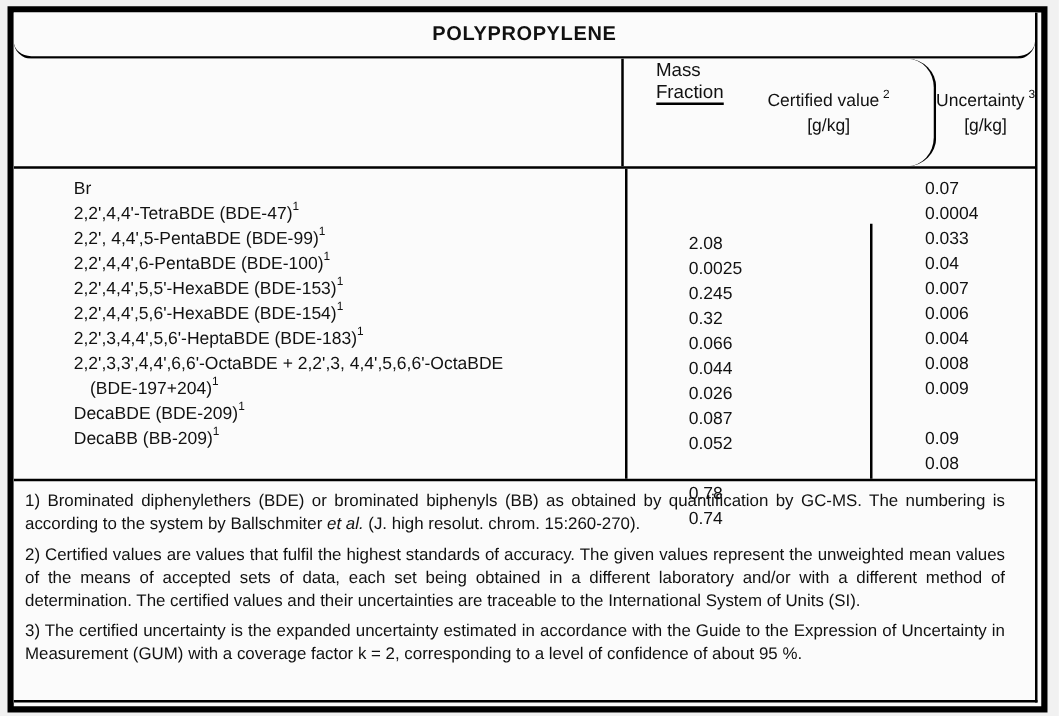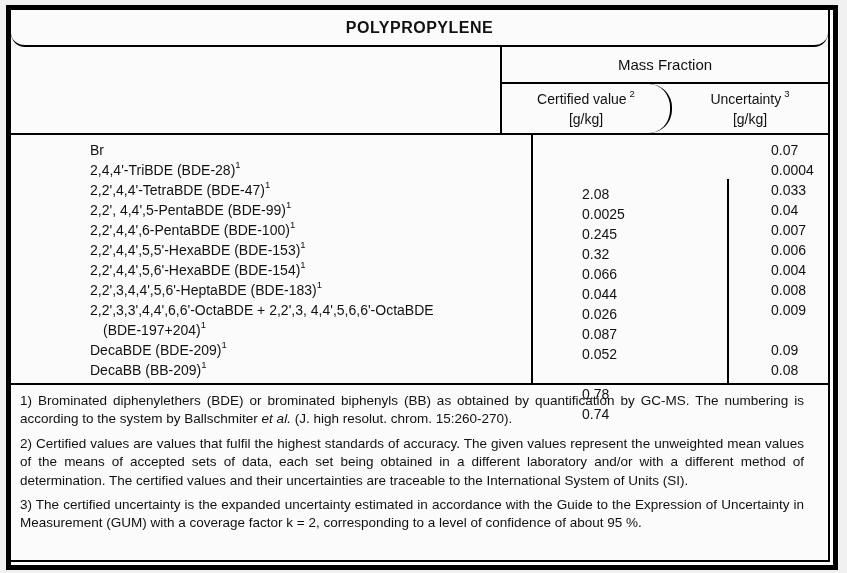--- a/index.html
+++ b/index.html
@@ -26,37 +26,37 @@
     overflow: hidden;
   }
   .title-row {
     height: 37px;
     border-bottom: 2px solid #000;
     display: flex; align-items: center; justify-content: center;
     font-size: 16px; font-weight: bold; letter-spacing: 0.5px; border-radius: 14px;
   }
   .header { display: flex; border-bottom: 2px solid #000; height: 88px; }
   .h-left { width: 491px; border-right: 2px solid #000; }
-  .h-right { flex: 1; display: flex; flex-direction: column; }
+  .h-right { flex: 1; display: flex; flex-direction: row; padding-left: 26px; }
   .mass {
     height: 37px; border-bottom: 2px solid #000;
     display: flex; align-items: center; justify-content: center;
     font-size: 15px;
   }
   .cols { flex: 1; display: flex; }
   .col-head {
     display: flex; flex-direction: column; align-items: center; justify-content: center;
     font-size: 14px; line-height: 20px; text-align: center; border-radius: 23px;
   }
   .col-head.cert { width: 170px; border-right: 2px solid #000; }
   .col-head.unc { flex: 1; }
   sup { font-size: 9.5px; line-height: 0; position: relative; top: -1px; }
   .hsup { margin-left: 3px; }
   .data { display: flex; border-bottom: 2px solid #000; height: 250px; }
-  .c-names { width: 491px; border-right: 2px solid #000; padding: 5px 0 0 48px; margin-left: 31px; }
+  .c-names { width: 491px; border-right: 2px solid #000; padding: 5px 0 0 48px; }
   .c-vals  { width: 196px; border-right: 2px solid #000; padding: 5px 0 0 49px; margin-top: 44px; }
   .c-uncs  { flex: 1; padding: 5px 0 0 42px; }
   .ln { height: 20px; font-size: 14px; line-height: 20px; white-space: nowrap; }
   .ln.ind { padding-left: 13px; }
   .footnotes {
     padding: 7px 24px 4px 9px;
     font-size: 13.5px;
     line-height: 18.4px;
     text-align: justify;
   }
@@ -86,21 +86,20 @@
             <div><span>Uncertainty</span><sup class="hsup">3</sup></div>
             <div>[g/kg]</div>
           </div>
         </div>
       </div>
     </div>
 
     <div class="data">
       <div class="c-names">
         <div class="ln"><span>Br</span><sup></sup></div>
-        <div class="ln"><span>2,4,4'-TriBDE (BDE-28)</span><sup>1</sup></div>
         <div class="ln"><span>2,2',4,4'-TetraBDE (BDE-47)</span><sup>1</sup></div>
         <div class="ln"><span>2,2', 4,4',5-PentaBDE (BDE-99)</span><sup>1</sup></div>
         <div class="ln"><span>2,2',4,4',6-PentaBDE (BDE-100)</span><sup>1</sup></div>
         <div class="ln"><span>2,2',4,4',5,5'-HexaBDE (BDE-153)</span><sup>1</sup></div>
         <div class="ln"><span>2,2',4,4',5,6'-HexaBDE (BDE-154)</span><sup>1</sup></div>
         <div class="ln"><span>2,2',3,4,4',5,6'-HeptaBDE (BDE-183)</span><sup>1</sup></div>
         <div class="ln"><span>2,2',3,3',4,4',6,6'-OctaBDE + 2,2',3, 4,4',5,6,6'-OctaBDE</span><sup></sup></div>
         <div class="ln ind"><span>(BDE-197+204)</span><sup>1</sup></div>
         <div class="ln"><span>DecaBDE (BDE-209)</span><sup>1</sup></div>
         <div class="ln"><span>DecaBB (BB-209)</span><sup>1</sup></div>

